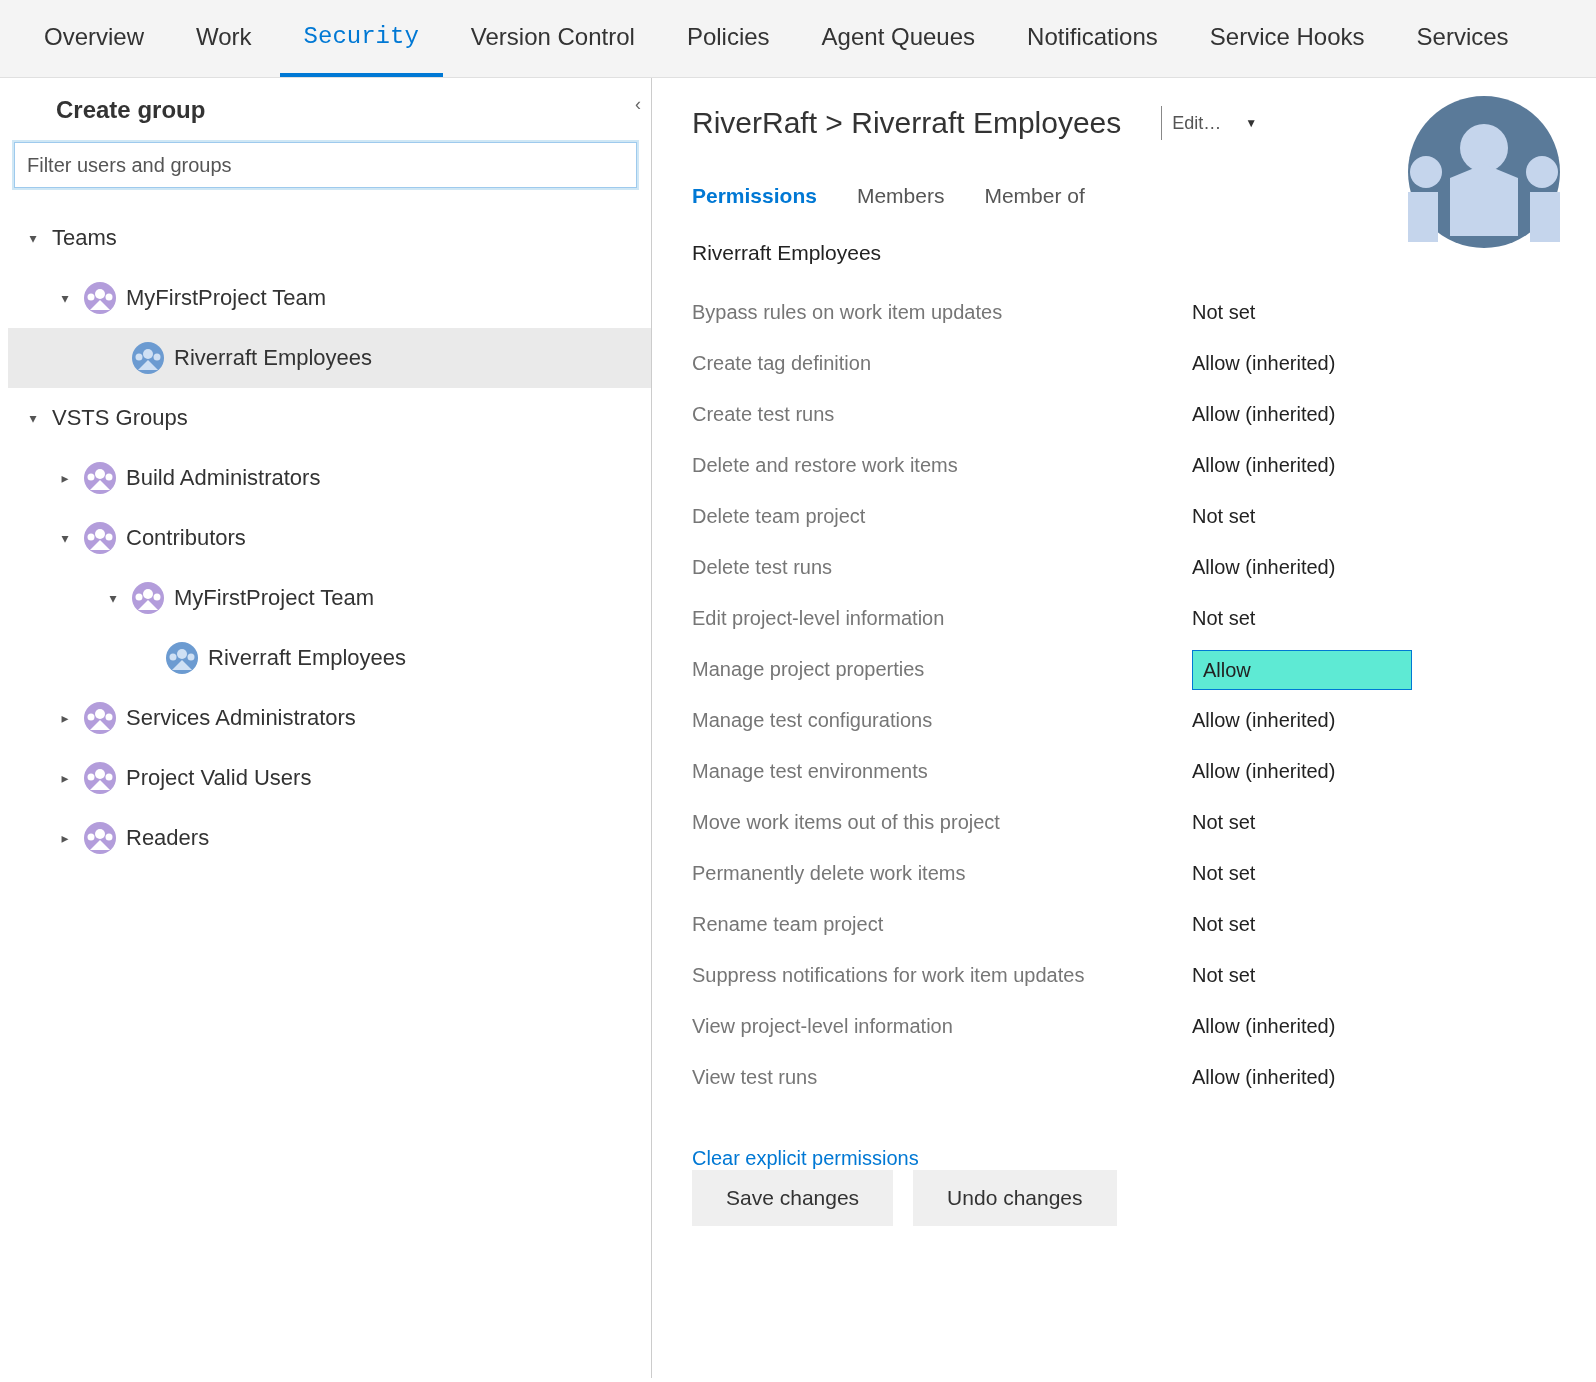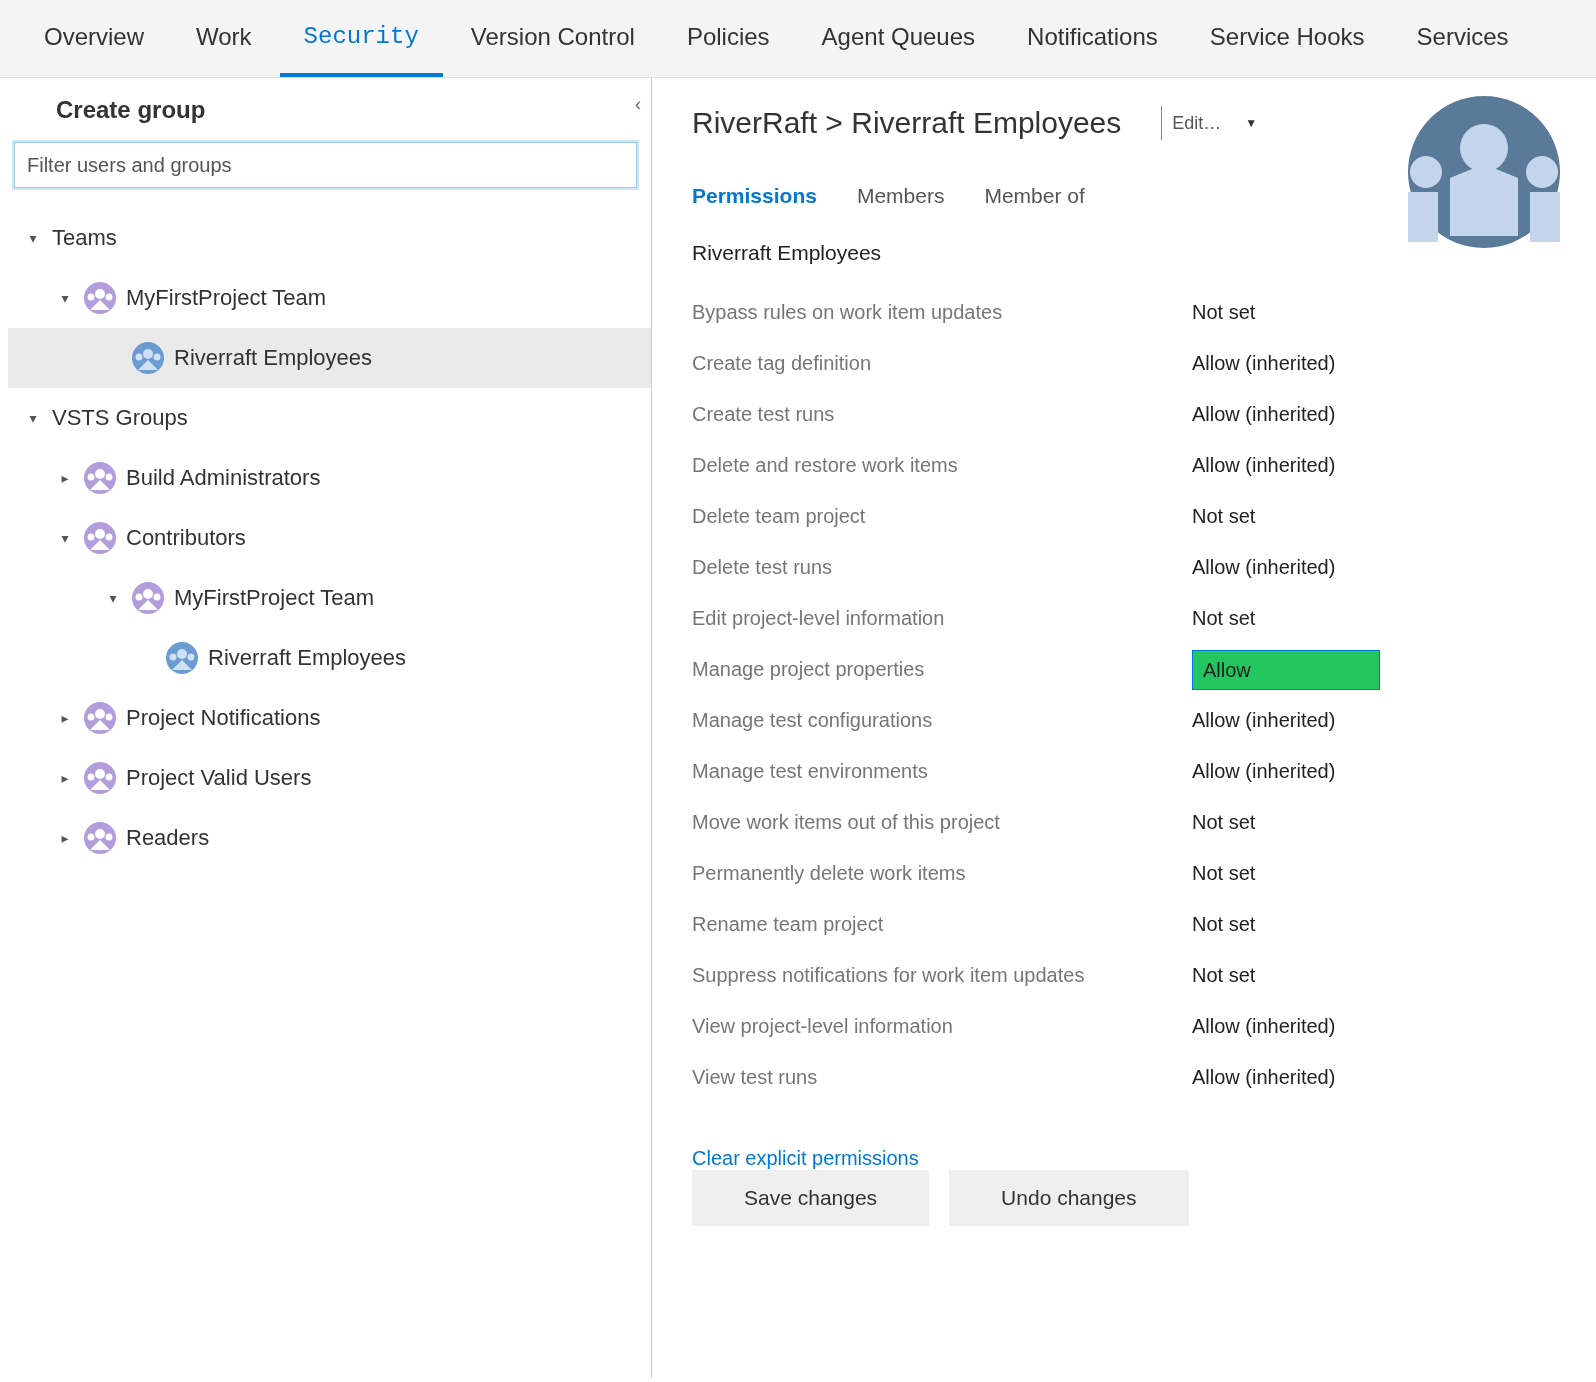--- a/index.html
+++ b/index.html
@@ -163,38 +163,38 @@
   .perm-value {
     font-size: 20px;
     color: #222;
   }
   .perm-select {
     font-family: inherit;
     font-size: 20px;
     color: #222;
     border: 1px solid #0078d4;
     padding: 8px 30px 8px 10px;
-    width: 188px;
-    background: #22c55e;
+    width: 220px;
+    background: #5eead4;
     appearance: none;
   }
   .perm-select-wrap { position: relative; display: inline-block; }
 
   .clear-link {
     color: #0078d4;
     font-size: 20px;
     margin-top: 44px;
     cursor: pointer;
     display: inline-block;
   }
   .btn-row { display: flex; gap: 20px; }
   .btn {
     background: #efefef;
     border: none;
-    padding: 16px 52px;
+    padding: 16px 34px;
     font-size: 21px;
     color: #333;
     cursor: pointer;
     font-family: inherit;
   }
 </style>
 </head>
 <body>
 
 <div class="top-tabs">
@@ -294,21 +294,21 @@
       </div>
       <div class="tree-row indent-1">
         <span class="tree-caret">▸</span>
         <svg class="group-icon" viewBox="0 0 32 32">
             <circle cx="16" cy="16" r="16" fill="#b39ddb"></circle>
             <circle cx="16" cy="12" r="5" fill="#fff"></circle>
             <path d="M6 28 L16 18 L26 28 Z" fill="#fff"></path>
             <circle cx="7" cy="15" r="3.5" fill="#fff"></circle>
             <circle cx="25" cy="15" r="3.5" fill="#fff"></circle>
           </svg>
-        <span class="tree-label">Project Notifications</span>
+        <span class="tree-label">Services Administrators</span>
       </div>
       <div class="tree-row indent-1">
         <span class="tree-caret">▸</span>
         <svg class="group-icon" viewBox="0 0 32 32">
             <circle cx="16" cy="16" r="16" fill="#b39ddb"></circle>
             <circle cx="16" cy="12" r="5" fill="#fff"></circle>
             <path d="M6 28 L16 18 L26 28 Z" fill="#fff"></path>
             <circle cx="7" cy="15" r="3.5" fill="#fff"></circle>
             <circle cx="25" cy="15" r="3.5" fill="#fff"></circle>
           </svg>

